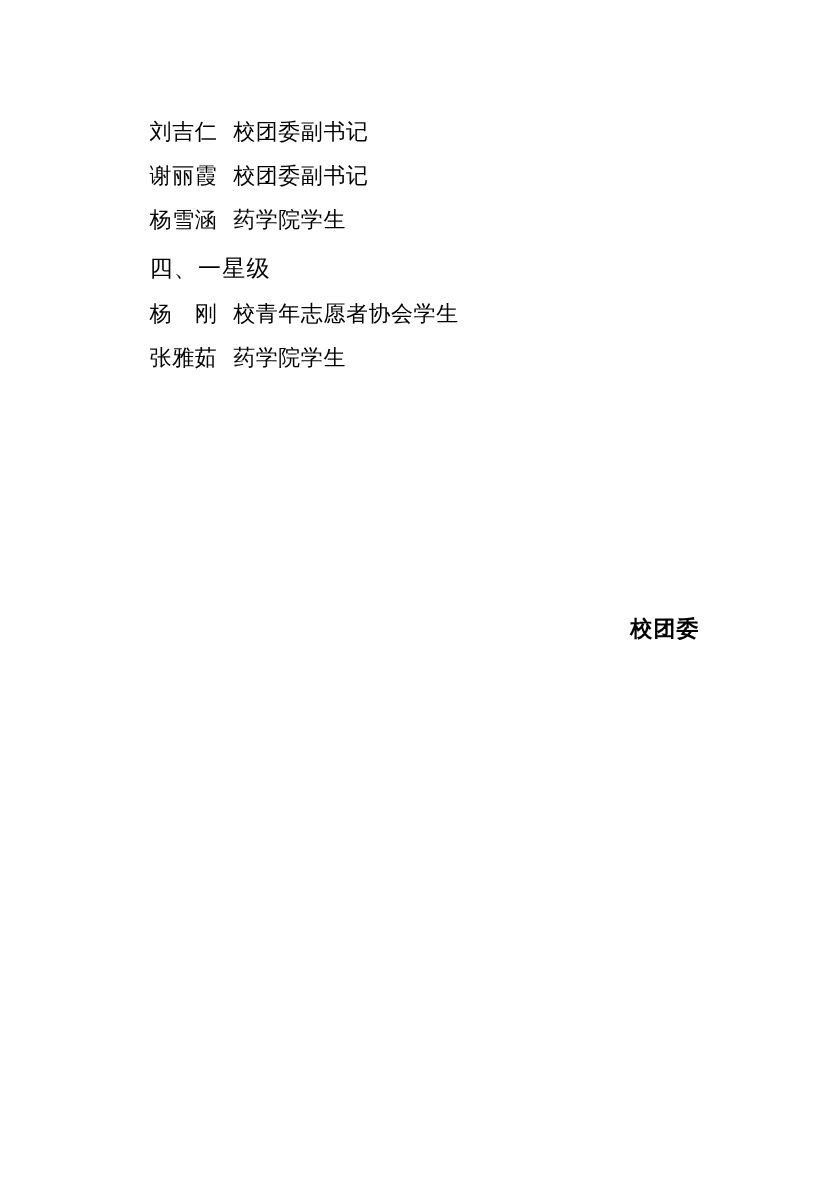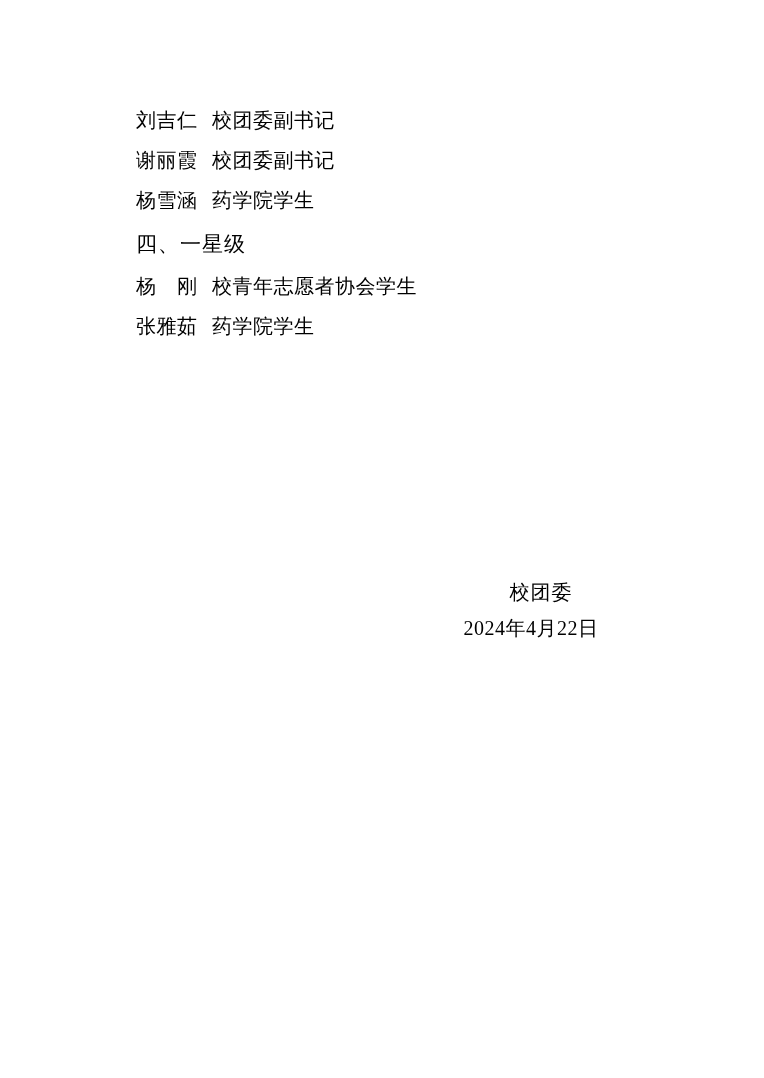--- a/index.html
+++ b/index.html
@@ -42,23 +42,24 @@
   .section-heading {
     font-size: 21px;
     font-weight: normal;
     line-height: 44px;
     letter-spacing: 1px;
     margin-top: 2px;
   }
   .signature-block {
     position: absolute;
     left: 136px;
-    top: 574px;
+    top: 554px;
     width: 500px;
-    text-align: center;
+    text-align: right;
+    font-weight: bold;
   }
   .sign-org {
     font-size: 20px;
     line-height: 36px;
     padding-left: 310px;
     letter-spacing: 1px;
   }
   .sign-date {
     font-size: 20px;
     line-height: 36px;
@@ -79,16 +80,15 @@
 
     <div class="section-heading">四、一星级</div>
 
     <div class="entry"><span class="name">杨　刚</span><span class="role">校青年志愿者协会学生</span></div>
     <div class="entry"><span class="name">张雅茹</span><span class="role">药学院学生</span></div>
 
   </div>
 
   <div class="signature-block">
     <div class="sign-org">校团委</div>
-    <div class="sign-date">2024年4月22日</div>
   </div>
 
 </div>
 
 </body></html>

